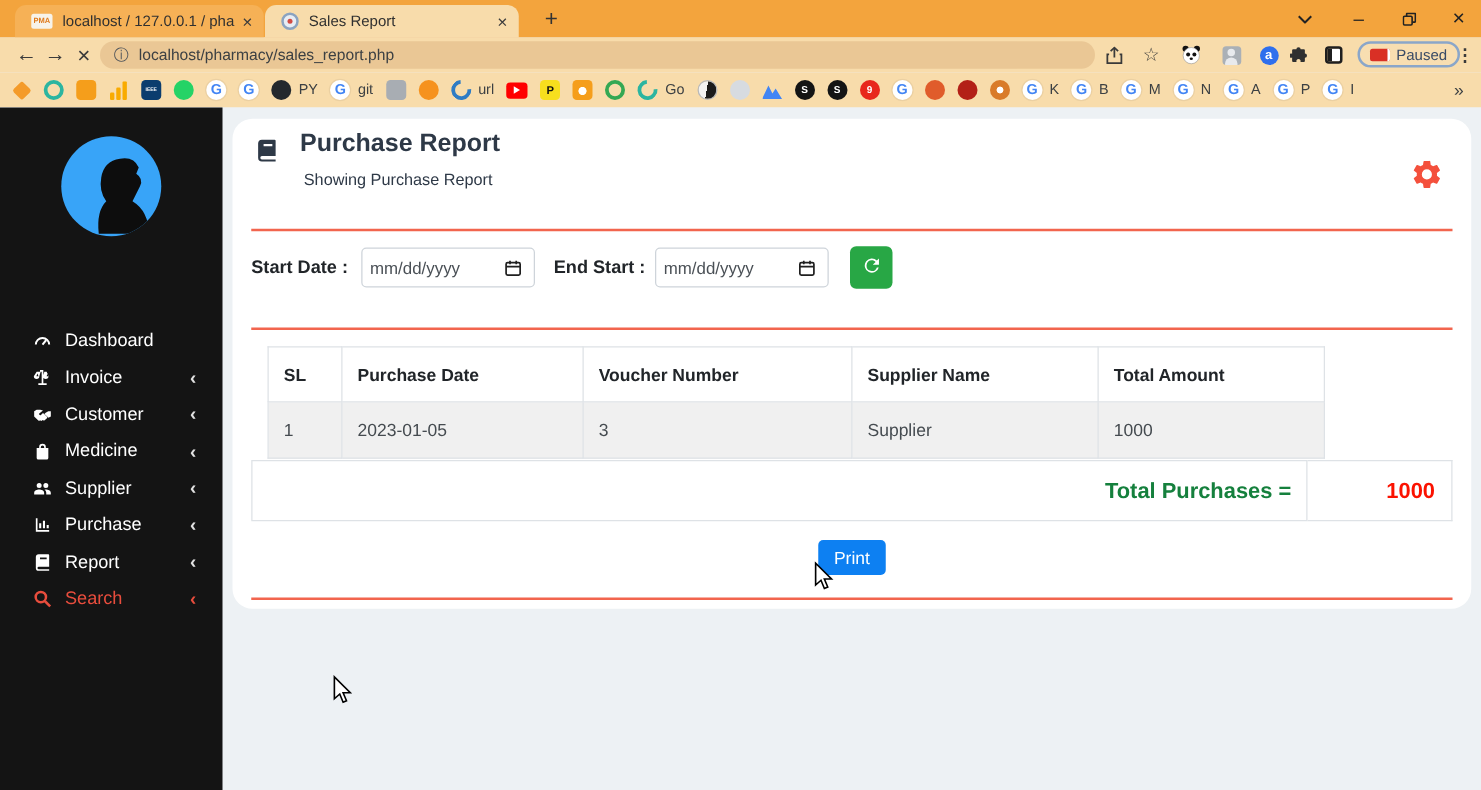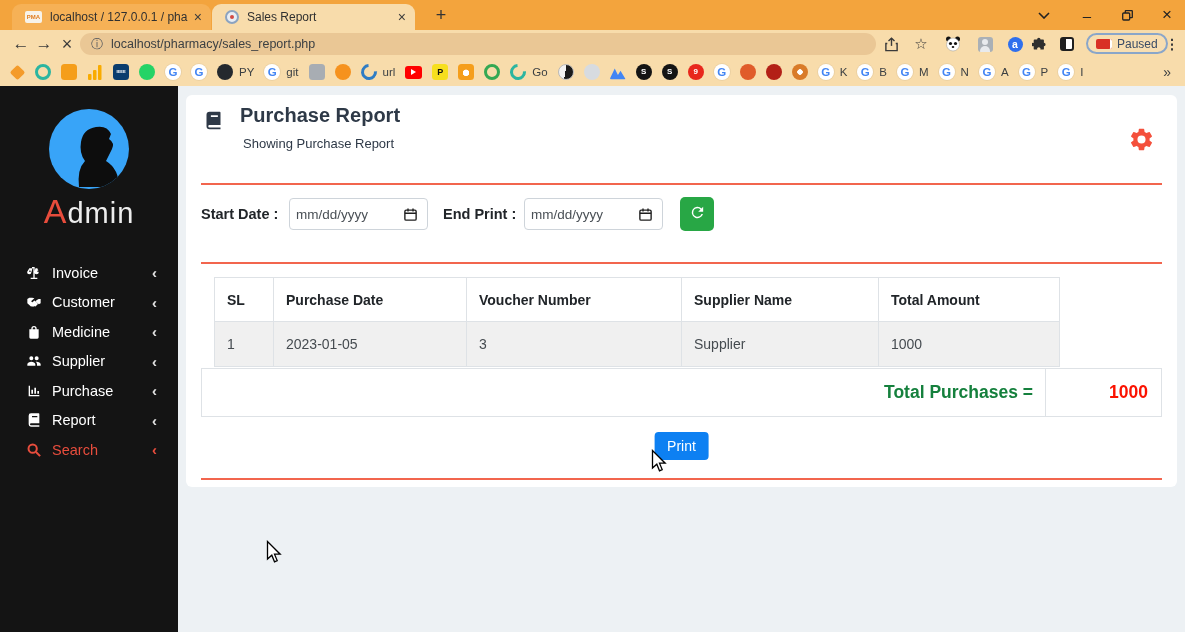--- a/index.html
+++ b/index.html
@@ -57,21 +57,21 @@
   .brand{position:absolute;left:0;top:106px;width:178px;text-align:center;font-size:29px;font-weight:400;color:#ededed;letter-spacing:1px;}
   .brand b{color:var(--admin-a-red,#e74c3c);font-weight:400;font-size:34px;}
   .menu{position:absolute;left:0;top:172px;width:178px;}
   .side-item{height:29.5px;display:flex;align-items:center;padding-left:25px;color:#fff;font-size:14.5px;position:relative;cursor:default;}
   .side-item .sicon{width:17px;height:17px;margin-right:10px;display:inline-flex;align-items:center;justify-content:center;}
   .side-item .sicon svg{width:16px;height:16px;}
   .side-item .chev{position:absolute;right:21px;font-size:15px;color:#e2e2e2;font-weight:bold;}
   .side-item.active{color:var(--search-red,#e84d3d);}
   .side-item.active .chev{color:var(--search-red,#e84d3d);}
   
-  .card{position:absolute;left:186px;top:9px;width:991px;height:392px;background:#fff;border-radius:6px;}
+  .card{position:absolute;left:186px;top:9px;width:991px;height:392px;background:#fff;border-radius:16px;}
   .c-hr{position:absolute;left:15px;right:15px;height:2px;background:var(--accent-red,#f2654e);}
   .hr1{top:88px;}.hr2{top:167px;}.hr3{top:383px;}
   .c-head-icon{position:absolute;left:17px;top:15px;width:21px;height:21px;color:#2e3947;}
   .c-title{position:absolute;left:54px;top:9px;font-size:20px;font-weight:700;color:#2e3947;}
   .c-sub{position:absolute;left:57px;top:41px;font-size:13px;font-weight:400;color:#2e3947;}
   .c-gear{position:absolute;right:22px;top:31px;width:27px;height:27px;color:var(--gear-red,#f4503c);}
   .filters{position:absolute;left:15px;top:102px;width:961px;height:34px;}
   .f-label{position:absolute;top:0;height:34px;line-height:34px;font-weight:700;font-size:14.5px;color:#212529;}
   .f-l1{left:0;}.f-l2{left:242px;}
   .f-input{position:absolute;top:1px;width:139px;height:32px;border:1px solid #ced4da;border-radius:4px;background:#fff;box-sizing:border-box;display:flex;align-items:center;padding:0 9px 0 4px;}
@@ -240,22 +240,30 @@
   </div>
 
   <div class="app">
 
     <div class="sidebar">
       <div class="avatar">
         <svg width="80" height="80" viewBox="0 0 80 80">
           <path fill="#0d0d0d" d="M30 78 Q28 60 36 52 Q30 44 32 33 Q34 20 47 18 Q58 16 62 25 L60 30 Q66 34 63 40 L57 52 Q70 60 70 78 Z"></path>
         </svg>
       </div>
-      <div class="brand"><b>A</b><span>dmin</span></div>
       <div class="menu">
+        <div class="side-item">
+          <span class="sicon">
+              <svg viewBox="0 0 24 24" fill="none" stroke="currentColor" stroke-width="2.4">
+                <path d="M4 16a8 8 0 1 1 16 0"></path>
+                <path d="M12 16l4.5-5.5"></path>
+              </svg>
+            </span>
+          <span>Dashboard</span>
+        </div>
         <div class="side-item">
           <span class="sicon">
               <svg viewBox="0 0 24 24" fill="currentColor">
                 <path d="M11 3h2v2h4l2.2 5.5a3.3 3.3 0 0 1-6.6 0L14.2 5H13v14h4v2H7v-2h4V5H9.8l-1.6 5.5a3.3 3.3 0 0 1-6.6 0L5 5h4V3h2zM5.9 7.2L4.7 10.5h2.5L5.9 7.2zm12.2 0l-1.2 3.3h2.5l-1.3-3.3z"></path>
               </svg>
             </span>
           <span>Invoice</span>
           <span class="chev">‹</span>
         </div>
         <div class="side-item">
@@ -333,21 +341,21 @@
 
       <div class="filters">
         <span class="f-label f-l1">Start Date :</span>
         <span class="f-input f-i1">
           <input type="text" placeholder="mm/dd/yyyy" style="">
           <span class="f-cal"><svg viewBox="0 0 24 24" fill="none" stroke="currentColor" stroke-width="2.2">
                 <rect x="3" y="5" width="18" height="16" rx="2"></rect>
                 <path d="M8 2.5V7M16 2.5V7M3 10h18"></path>
               </svg></span>
         </span>
-        <span class="f-label f-l2">End Print :</span>
+        <span class="f-label f-l2">End Start :</span>
         <span class="f-input f-i2">
           <input type="text" placeholder="mm/dd/yyyy" style="">
           <span class="f-cal"><svg viewBox="0 0 24 24" fill="none" stroke="currentColor" stroke-width="2.2">
                 <rect x="3" y="5" width="18" height="16" rx="2"></rect>
                 <path d="M8 2.5V7M16 2.5V7M3 10h18"></path>
               </svg></span>
         </span>
         <button class="f-refresh">
           <span><svg width="17" height="17" viewBox="0 0 24 24" fill="#fff">
                 <path d="M17.65 6.35A8 8 0 1 0 19.73 14h-2.08A6 6 0 1 1 12 6c1.66 0 3.14.69 4.22 1.78L13 11h7V4l-2.35 2.35z"></path>

